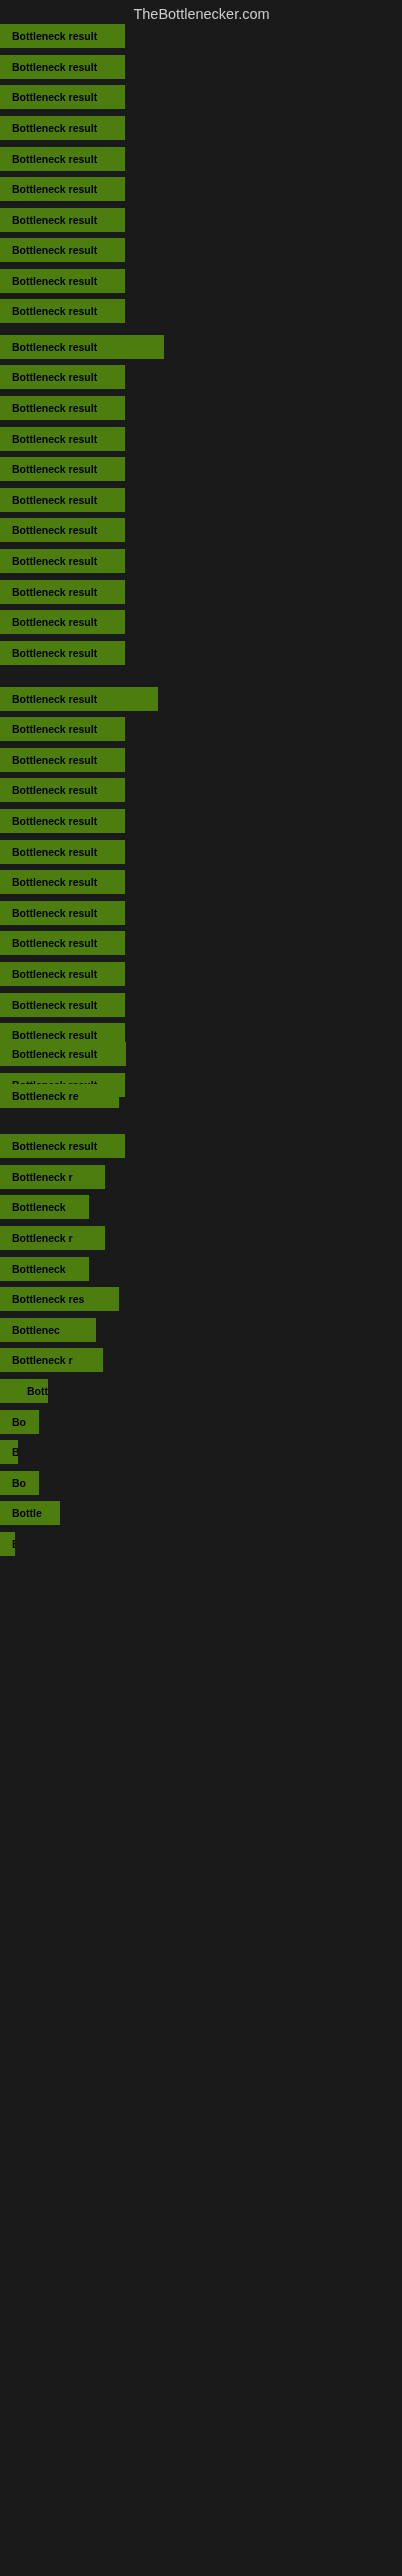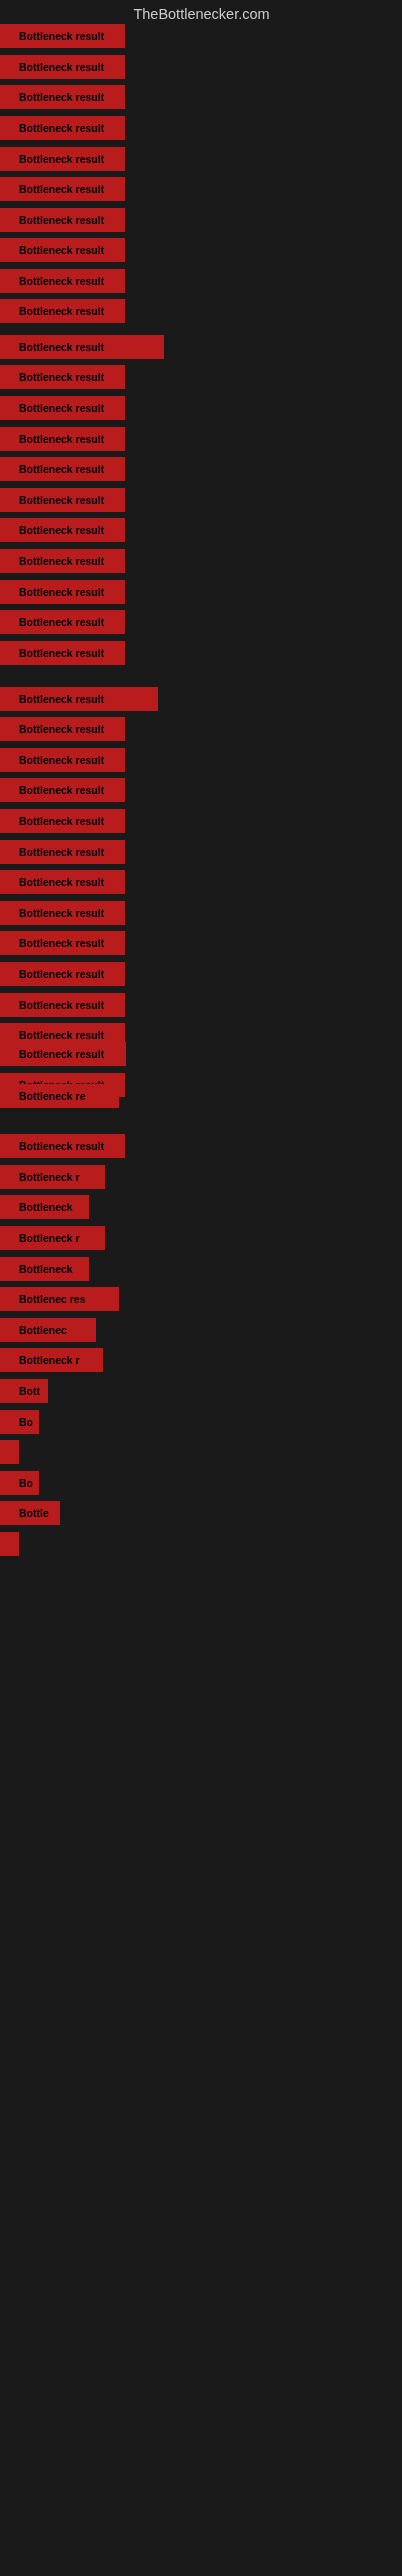--- a/index.html
+++ b/index.html
@@ -18,24 +18,24 @@
       text-align: center;
       color: #cccccc;
       font-size: 14.5px;
       padding: 6.4px 0;
       background-color: #1a1a1a;
     }
     .bottleneck-bar {
       position: absolute;
       left: 0;
       height: 24px;
-      background-color: #b91c1c;
+      background-color: #4d7c0f;
       display: flex;
       align-items: center;
-      padding-left: 19px;
+      padding-left: 12px;
       overflow: hidden;
     }
     .bottleneck-bar span {
       color: #000;
       font-size: 10.5px;
       font-weight: bold;
       white-space: nowrap;
     }
   </style>
 </head>
@@ -160,29 +160,29 @@
 <div class="bottleneck-bar" style="top: 1195px; width: 89px;">
     <span>Bottleneck</span>
   </div>
 <div class="bottleneck-bar" style="top: 1226px; width: 105px;">
     <span>Bottleneck r</span>
   </div>
 <div class="bottleneck-bar" style="top: 1257px; width: 89px;">
     <span>Bottleneck</span>
   </div>
 <div class="bottleneck-bar" style="top: 1287px; width: 119px;">
-    <span>Bottlenec res</span>
+    <span>Bottleneck res</span>
   </div>
 <div class="bottleneck-bar" style="top: 1318px; width: 96px;">
     <span>Bottlenec</span>
   </div>
 <div class="bottleneck-bar" style="top: 1348px; width: 103px;">
     <span>Bottleneck r</span>
   </div>
-<div class="bottleneck-bar" style="top: 1379px; width: 48px;">
+<div class="bottleneck-bar" style="top: 1379px; width: 48px; justify-content: flex-end;">
     <span>Bott</span>
   </div>
 <div class="bottleneck-bar" style="top: 1410px; width: 39px;">
     <span>Bo</span>
   </div>
 <div class="bottleneck-bar" style="top: 1440px; width: 17.7px;">
     <span>B</span>
   </div>
 <div class="bottleneck-bar" style="top: 1471px; width: 39px;">
     <span>Bo</span>

